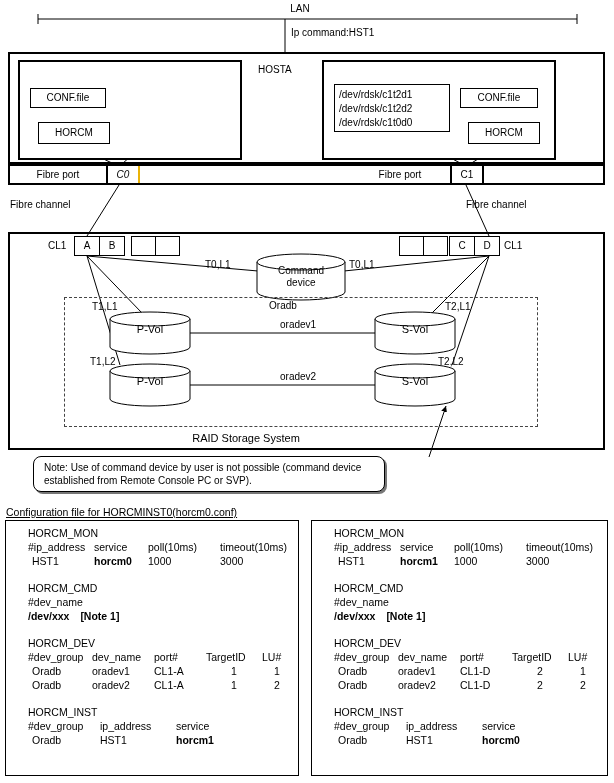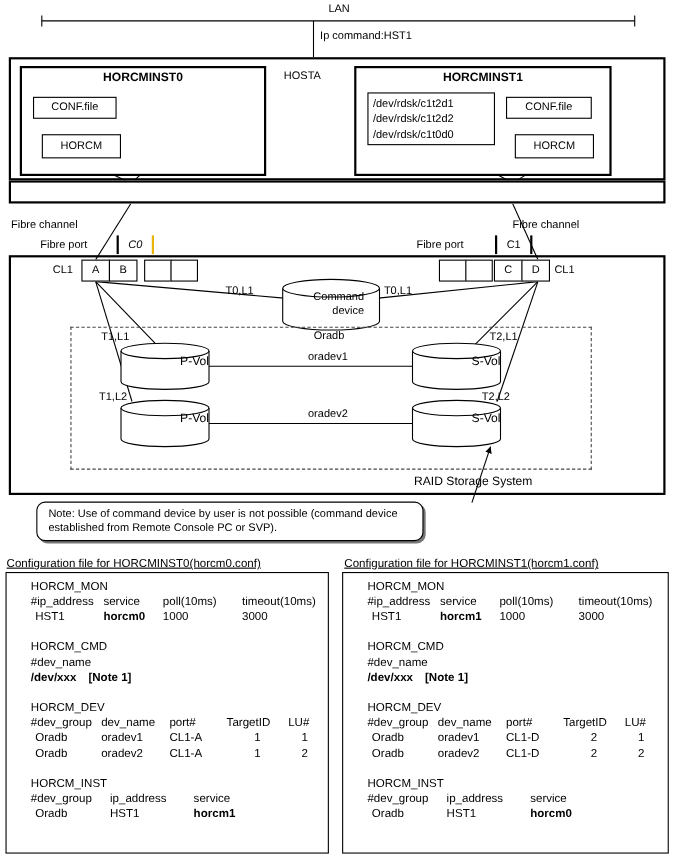--- a/index.html
+++ b/index.html
@@ -1,31 +1,31 @@
 <!DOCTYPE html>
 <html><head>
 <meta charset="utf-8">
 <style>
   * { margin:0; padding:0; box-sizing:border-box; }
   body { background:#fff; font-family:"Liberation Sans", sans-serif; }
   .page { position:relative; width:614px; height:783px; background:#fff; color:#000; font-size:10px; overflow:hidden; }
   .abs { position:absolute; }
   .b2 { border:2px solid #000; }
-  .ctr { text-align:right; }
+  .ctr { text-align:center; }
   .bold { font-weight:bold; }
   .lbl { position:absolute; font-size:10px; white-space:nowrap; }
   svg.underlay { position:absolute; left:0; top:0; pointer-events:none; }
 
   
   .instbox { position:absolute; border:2px solid #000; background:#fff; }
   .insttitle { position:absolute; top:3px; left:0; width:100%; text-align:center; font-weight:bold; font-size:11px; }
   .smallbox { position:absolute; border:1px solid #000; background:#fff; text-align:center; font-size:10px; }
   .devbox { position:absolute; border:1px solid #000; background:#fff; padding:3px 4px; font-size:10px; line-height:14px; }
 
-  .portcell { position:absolute; top:0; height:100%; text-align:center; line-height:17px;margin-top:48px; }
+  .portcell { position:absolute; top:0; height:100%; text-align:center; line-height:17px; }
   .portbox { position:absolute; top:236px; height:20px; border:1px solid #000; background:#fff; text-align:center; line-height:18px; font-size:10px; }
 
   .notebox { position:absolute; border:1px solid #000; border-radius:8px; background:#fff; padding:4px 10px; font-size:10px; line-height:13px; box-shadow:2px 2px 0 #777;margin-left:15px; }
   .legendbox { position:absolute; border:1px solid #000; background:#fff; padding:2px 6px; font-size:10.5px; line-height:14px; }
 
   
   .cfg-title { position:absolute; top:506px; font-size:10.5px; text-decoration:underline; white-space:nowrap; }
   .cfg-box { position:absolute; top:520px; height:256px; border:1px solid #000; background:#fff; padding:5px 22px; font-size:10.5px; line-height:14px; }
   .grid { display:grid; }
   .mon  { grid-template-columns:66px 54px 72px 1fr; }
@@ -98,27 +98,25 @@
     </g>
   </svg>
 
   <div class="lbl ctr" style="left:282px;top:3px;width:36px;">LAN</div>
   <div class="lbl" style="left:291px;top:27px;">Ip command:HST1</div>
 
   <div class="abs b2" style="left:8px;top:52px;width:597px;height:112px;"></div>
   <div class="lbl" style="left:258px;top:64px;">HOSTA</div>
 
   <div class="instbox" style="left:18px;top:60px;width:224px;height:100px;">
-    <div class="insttitle">HORCMINST0</div>
     <div class="smallbox" style="left:10px;top:26px;width:76px;height:20px;line-height:18px;">CONF.file</div>
     <div class="smallbox" style="left:18px;top:60px;width:72px;height:22px;line-height:20px;">HORCM</div>
   </div>
 
   <div class="instbox" style="left:322px;top:60px;width:234px;height:100px;">
-    <div class="insttitle">HORCMINST1</div>
     <div class="devbox" style="left:10px;top:22px;width:116px;height:48px;">
       <div>/dev/rdsk/c1t2d1</div>
       <div>/dev/rdsk/c1t2d2</div>
       <div>/dev/rdsk/c1t0d0</div>
     </div>
     <div class="smallbox" style="left:136px;top:26px;width:78px;height:20px;line-height:18px;">CONF.file</div>
     <div class="smallbox" style="left:144px;top:60px;width:72px;height:22px;line-height:20px;">HORCM</div>
   </div>
 
   <div class="abs b2" style="left:8px;top:164px;width:597px;height:21px;background:#fff;">
@@ -163,21 +161,20 @@
 
   <div class="lbl" style="left:280px;top:319px;">oradev1</div>
   <div class="lbl" style="left:280px;top:371px;">oradev2</div>
 
   <div class="abs ctr" style="left:8px;top:432px;width:476px;font-size:11px;">RAID Storage System</div>
 
   <div class="notebox" style="left:18px;top:456px;width:352px;height:36px;">Note: Use of command device by user is not possible (command device established from Remote Console PC or SVP).</div>
 
 
   <div class="cfg-title" style="left:6px;">Configuration file for HORCMINST0(horcm0.conf)</div>
-  <div class="cfg-title" style="left:313px;">Configuration file for HORCMINST1(horcm1.conf)</div>
 
   <div class="cfg-box" style="left:5px;width:294px;">
     <div>HORCM_MON</div>
     <div class="grid mon">
       <span>#ip_address</span>
       <span>service</span>
       <span>poll(10ms)</span>
       <span>timeout(10ms)</span>
       <span class="ind">HST1</span>
       <span class="bold">horcm0</span>

